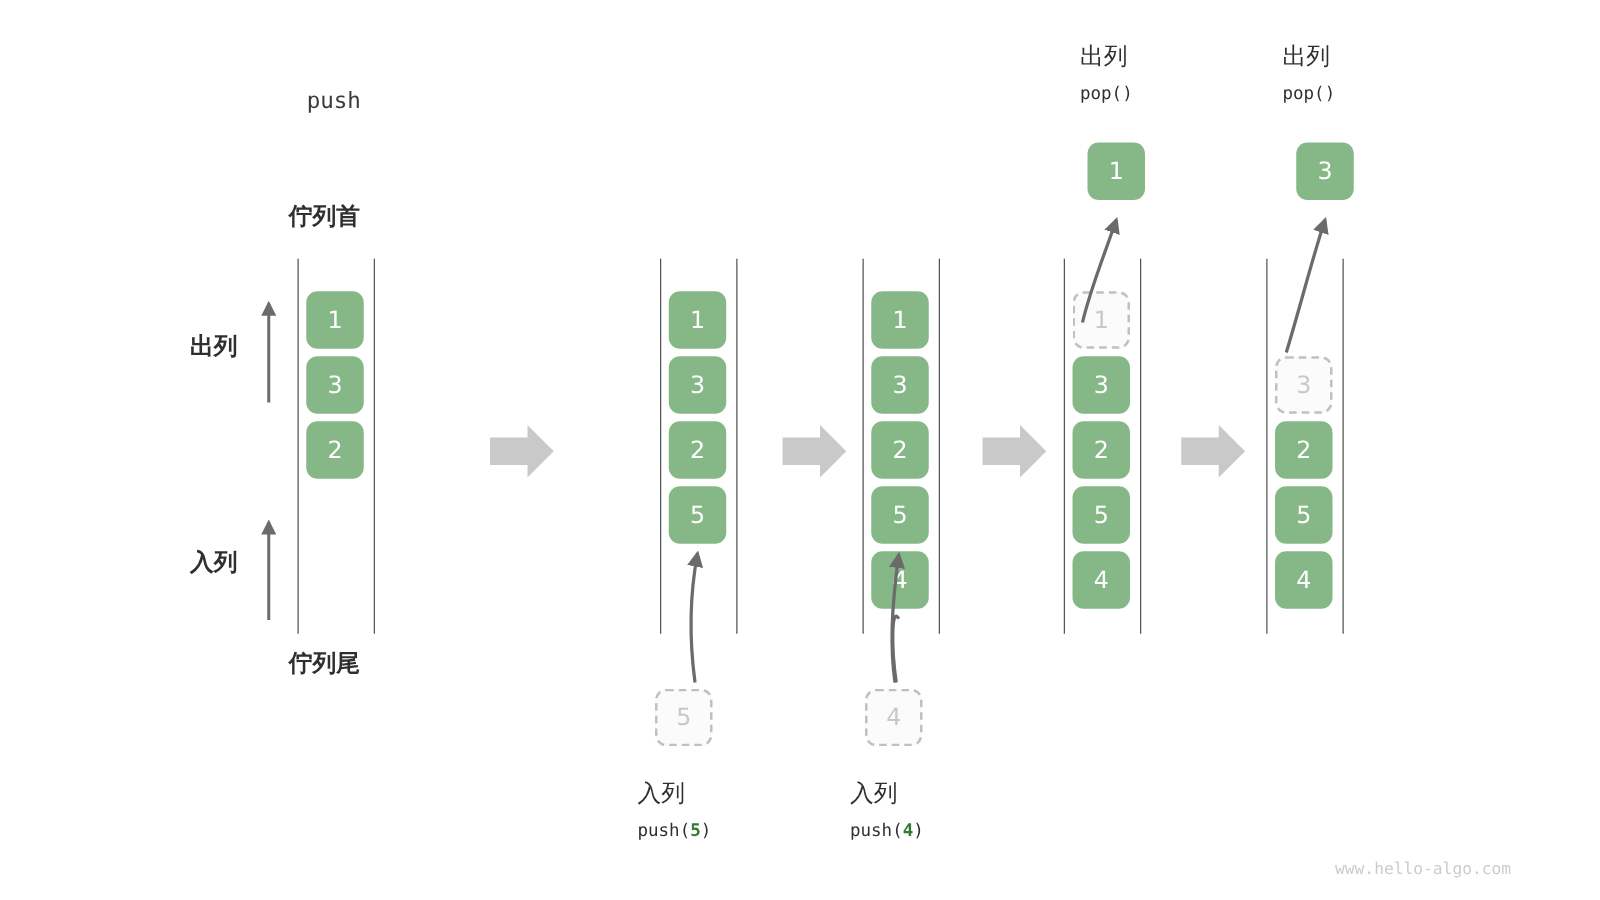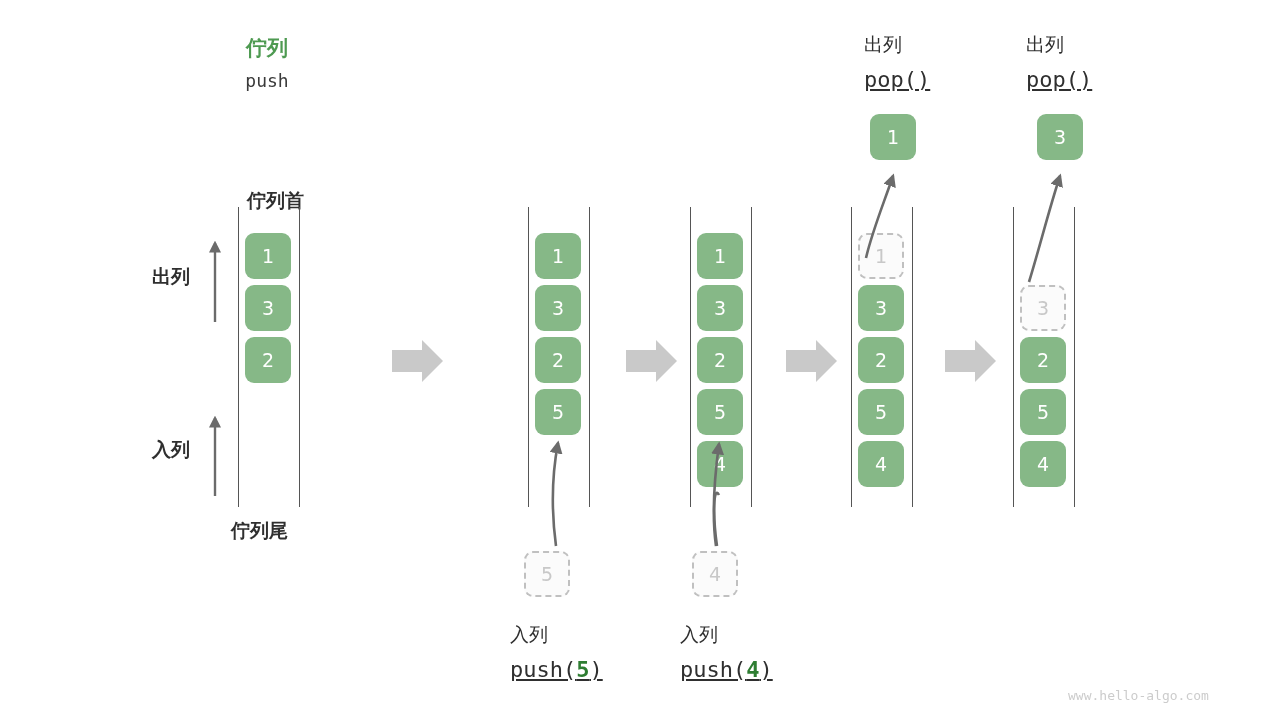--- a/index.html
+++ b/index.html
@@ -39,24 +39,23 @@
     color: #2f2f2f;
     white-space: nowrap;
   }
   .op-cn {
     font-size: 19px;
     color: #2f2f2f;
     white-space: nowrap;
   }
   .op-code {
     font-family: "DejaVu Sans Mono", "Liberation Mono", monospace;
-    font-size: 22px;
+    font-size: 14px;
     color: #2f2f2f;
     white-space: nowrap;
-    text-decoration: underline;
   }
   .op-code .val { color: #2e7d32; font-weight: bold; }
 
   .watermark {
     font-family: "DejaVu Sans Mono", "Liberation Mono", monospace;
     font-size: 13px;
     color: #cccccc;
     white-space: nowrap;
   }
 
@@ -96,24 +95,23 @@
     left: 0; top: 0;
     width: 1280px; height: 720px;
     pointer-events: none;
   }
 </style>
 </head>
 <body>
 
 <div id="stage">
 
-  <div class="abs title-cn" style="left:196px; top:34px; width:142px;">佇列</div>
   <div class="abs title-en" style="left:196px; top:70px; width:142px;">push</div>
 
-  <div class="abs side-label" style="left:247px; top:160px;margin-top:28px;">佇列首</div>
+  <div class="abs side-label" style="left:231px; top:160px;">佇列首</div>
   <div class="abs side-label" style="left:231px; top:518px;">佇列尾</div>
 
   <div class="abs side-label" style="left:152px; top:264px;">出列</div>
   <div class="abs side-label" style="left:152px; top:437px;">入列</div>
 
   <div class="abs" style="left:238px; top:207px;">
     <div class="rail abs" style="left:0px; top:0px; height:300px;"></div>
     <div class="rail abs" style="left:61px; top:0px; height:300px;"></div>
 
     <div class="cell filled abs" style="left:7px; top:26px;">

